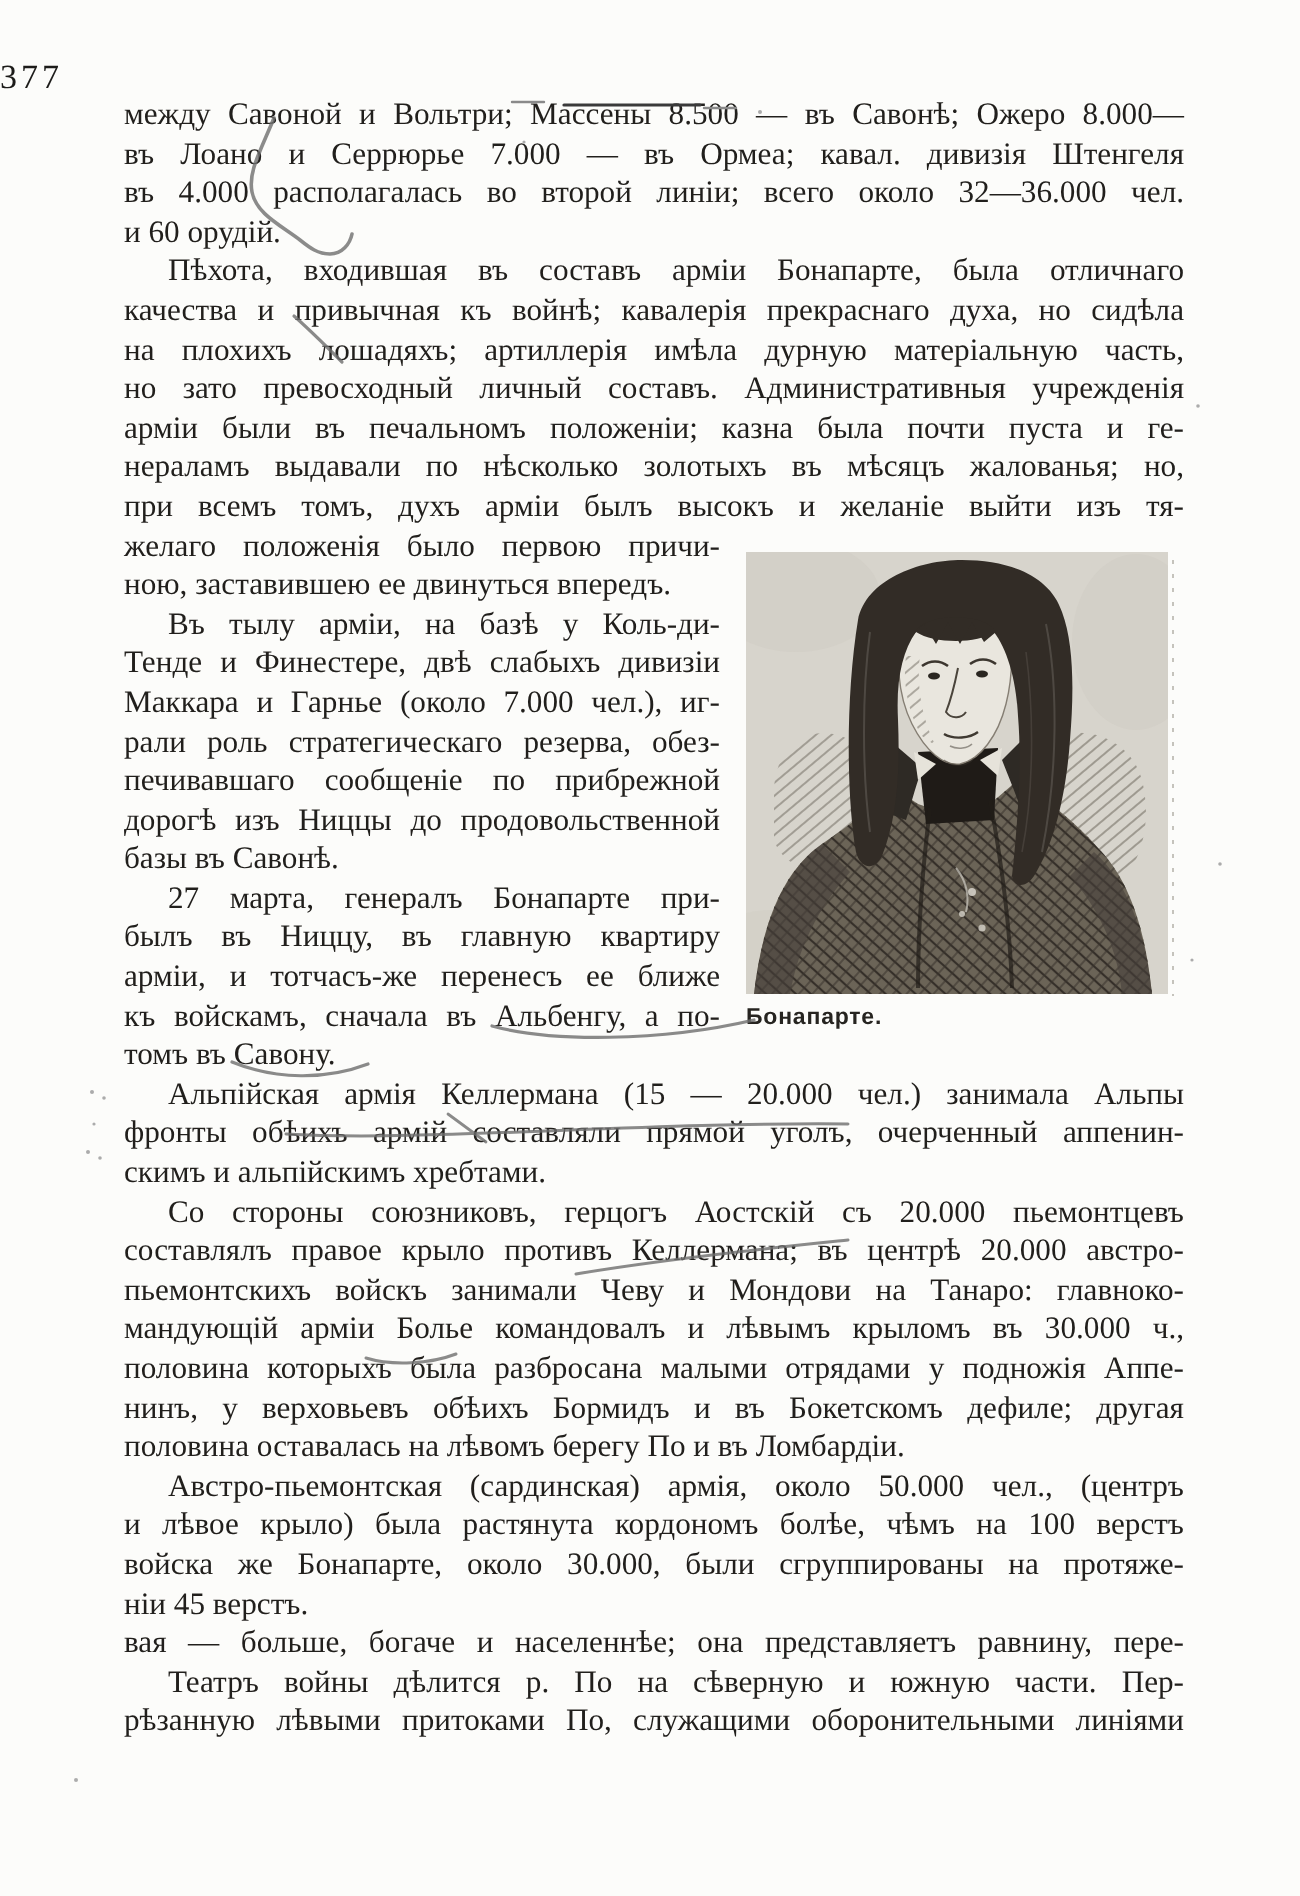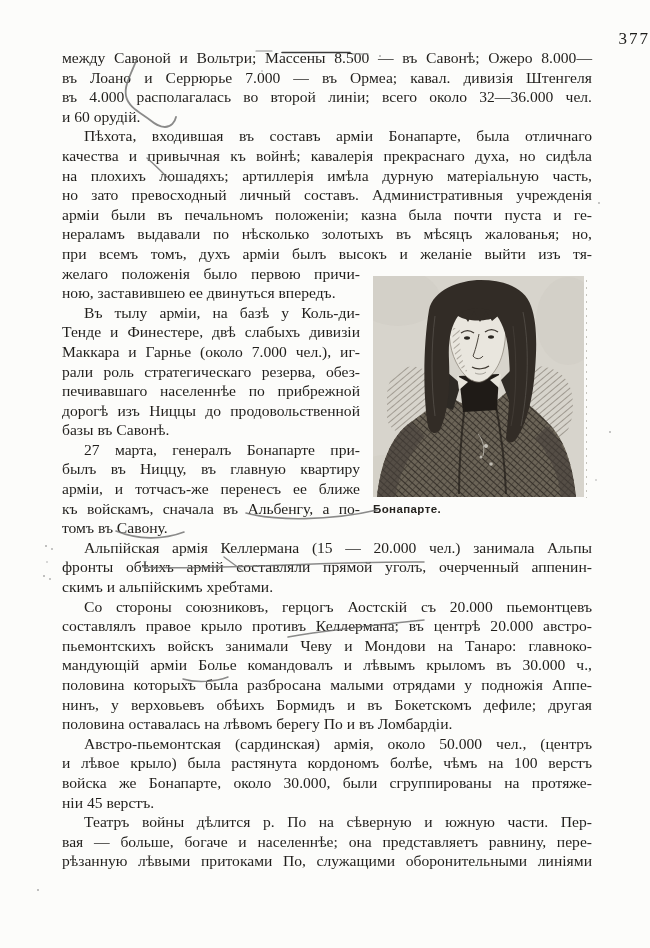--- a/index.html
+++ b/index.html
@@ -1,21 +1,21 @@
 <!DOCTYPE html>
 <html><head>
 <meta charset="utf-8">
 <style>
   html,body{margin:0;padding:0;background:#ffffff;}
   .page{
     position:relative;width:650px;height:948px;background:#fcfcfa;
     font-family:"Liberation Serif","DejaVu Serif",serif;color:#211f1c;overflow:hidden;
   }
   .pageno{
-    position:absolute;top:29px;left:0;right:0;text-align:right;
+    position:absolute;top:29px;left:0;right:10px;text-align:left;
     font-size:17px;letter-spacing:2px;color:#1c1b19;
   }
   .content{position:absolute;left:62px;top:48px;width:530px;}
   .ln{
     width:530px;height:19.6px;line-height:19.6px;font-size:15.6px;
     text-align:justify;text-align-last:justify;
   }
   .ln.nar{width:298px;}
   .ln.ind{text-indent:22px;}
   .ln.end{text-align-last:left;}
@@ -54,21 +54,21 @@
       <div class="ln">при всемъ томъ, духъ арміи былъ высокъ и желаніе выйти изъ тя-</div>
       <div class="ln nar">желаго положенія было первою причи-</div>
       <div class="ln nar end">ною, заставившею ее двинуться впередъ.</div>
     </div>
 
     <div>
       <div class="ln nar ind">Въ тылу арміи, на базѣ у Коль-ди-</div>
       <div class="ln nar">Тенде и Финестере, двѣ слабыхъ дивизіи</div>
       <div class="ln nar">Маккара и Гарнье (около 7.000 чел.), иг-</div>
       <div class="ln nar">рали роль стратегическаго резерва, обез-</div>
-      <div class="ln nar">печивавшаго населеннѣе по прибрежной</div>
+      <div class="ln nar">печивавшаго сообщеніе по прибрежной</div>
       <div class="ln nar">дорогѣ изъ Ниццы до продовольственной</div>
       <div class="ln nar end">базы въ Савонѣ.</div>
     </div>
 
     <div>
       <div class="ln nar ind">27 марта, генералъ Бонапарте при-</div>
       <div class="ln nar">былъ въ Ниццу, въ главную квартиру</div>
       <div class="ln nar">арміи, и тотчасъ-же перенесъ ее ближе</div>
       <div class="ln nar">къ войскамъ, сначала въ Альбенгу, а по-</div>
       <div class="ln nar end">томъ въ Савону.</div>
@@ -91,22 +91,22 @@
     </div>
 
     <div>
       <div class="ln ind">Австро-пьемонтская (сардинская) армія, около 50.000 чел., (центръ</div>
       <div class="ln">и лѣвое крыло) была растянута кордономъ болѣе, чѣмъ на 100 верстъ</div>
       <div class="ln">войска же Бонапарте, около 30.000, были сгруппированы на протяже-</div>
       <div class="ln end">ніи 45 верстъ.</div>
     </div>
 
     <div>
+      <div class="ln">вая — больше, богаче и населеннѣе; она представляетъ равнину, пере-</div>
       <div class="ln ind">Театръ войны дѣлится р. По на сѣверную и южную части. Пер-</div>
-      <div class="ln">вая — больше, богаче и населеннѣе; она представляетъ равнину, пере-</div>
       <div class="ln">рѣзанную лѣвыми притоками По, служащими оборонительными линіями</div>
     </div>
   </div>
 
   <figure class="figure" style="margin:0">
     <svg width="211" height="221" viewBox="0 0 211 221" aria-hidden="true">
       <defs>
         <pattern id="ph2" width="5" height="5" patternUnits="userSpaceOnUse" patternTransform="rotate(-40)">
           <line x1="0" y1="2.5" x2="5" y2="2.5" stroke="#7c766c" stroke-width="0.7"></line>
         </pattern>

